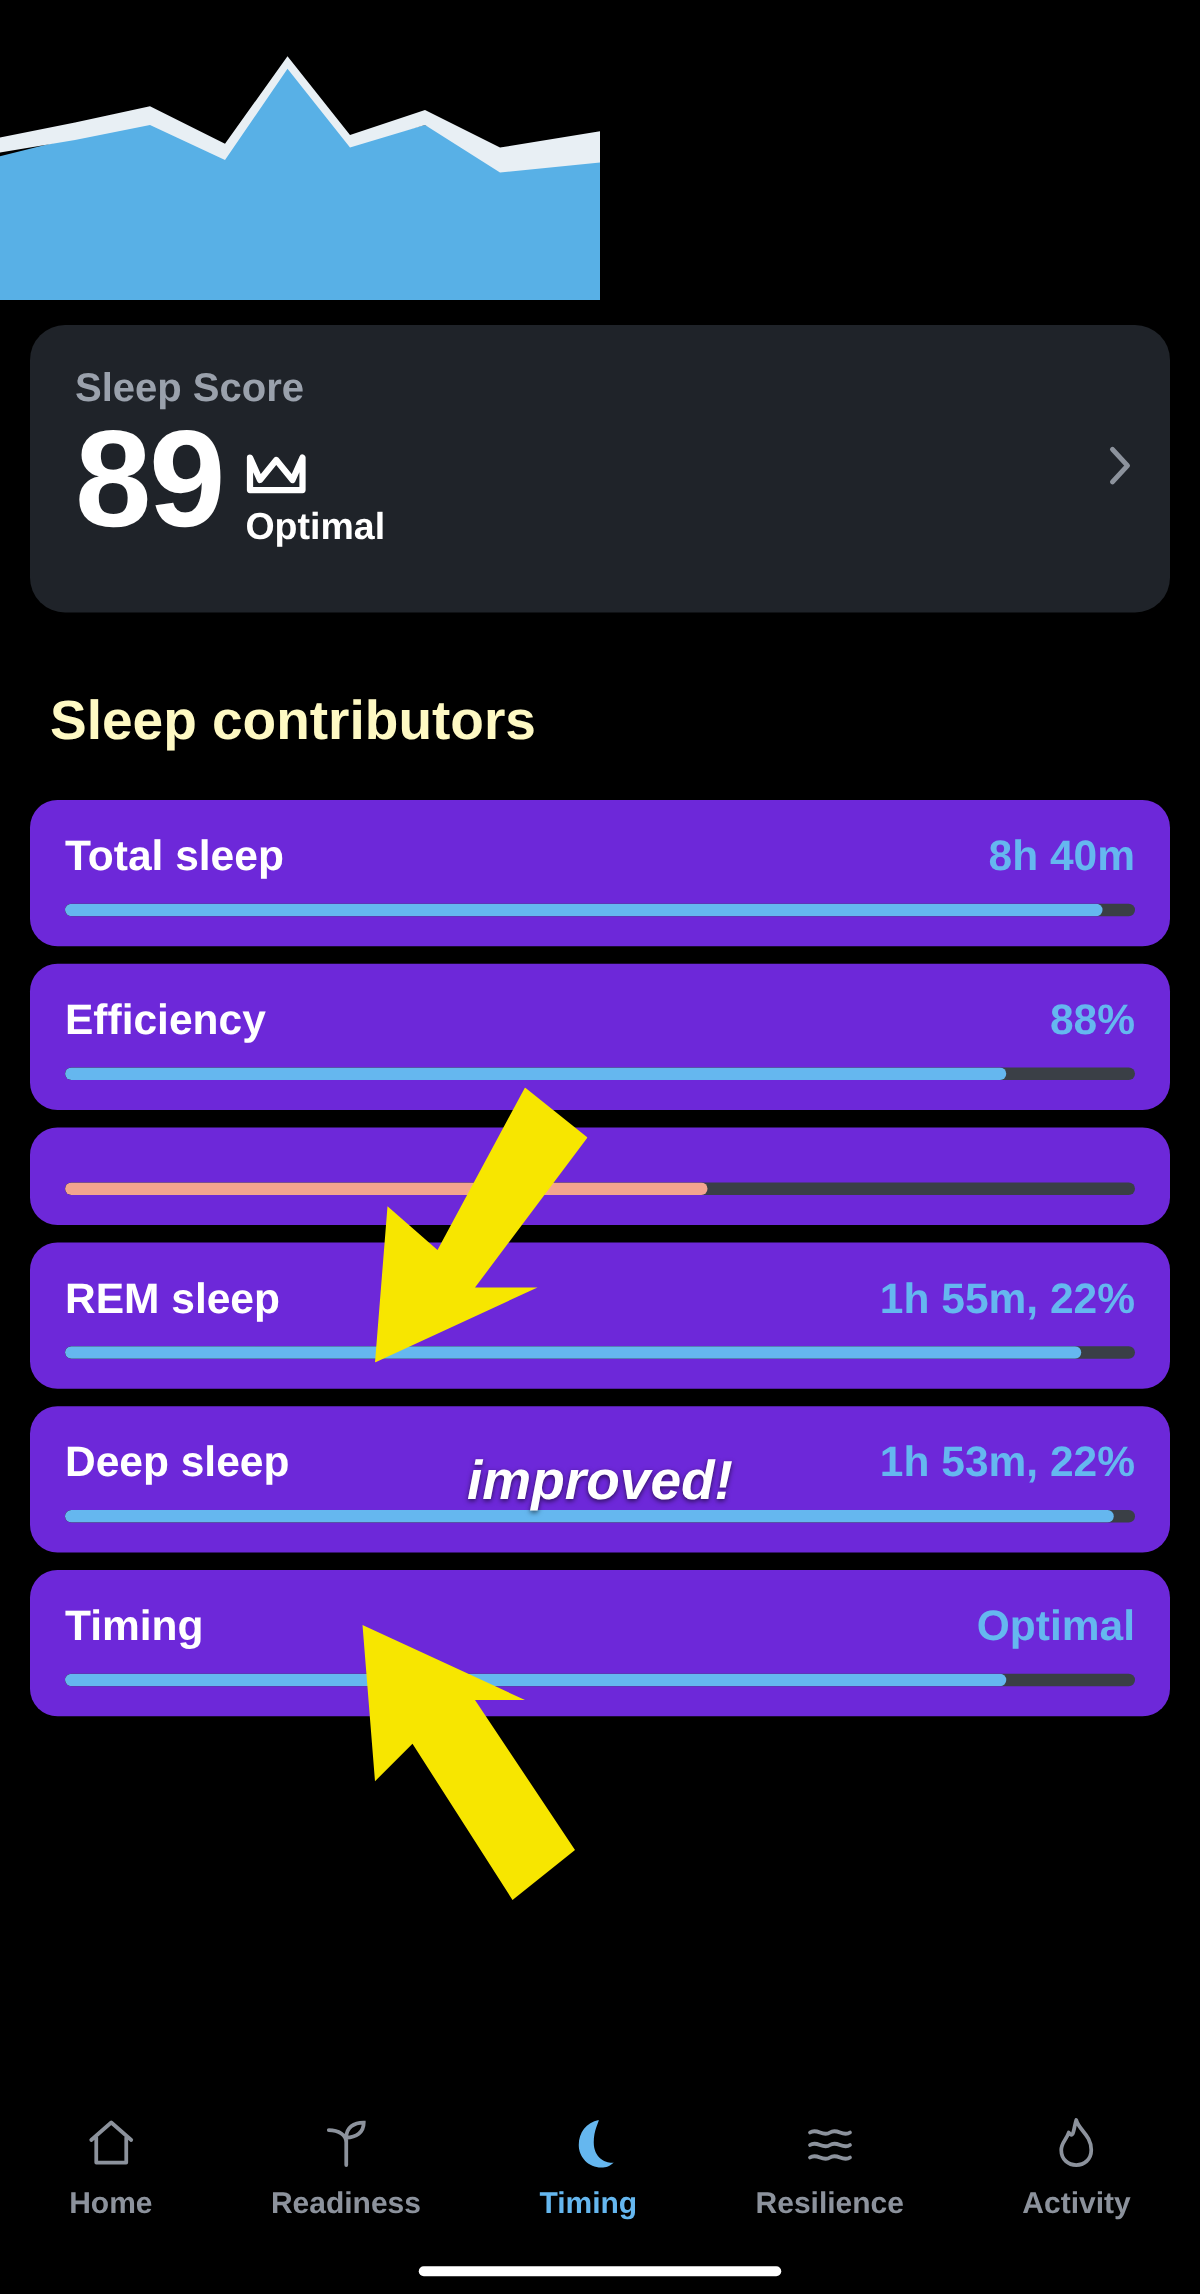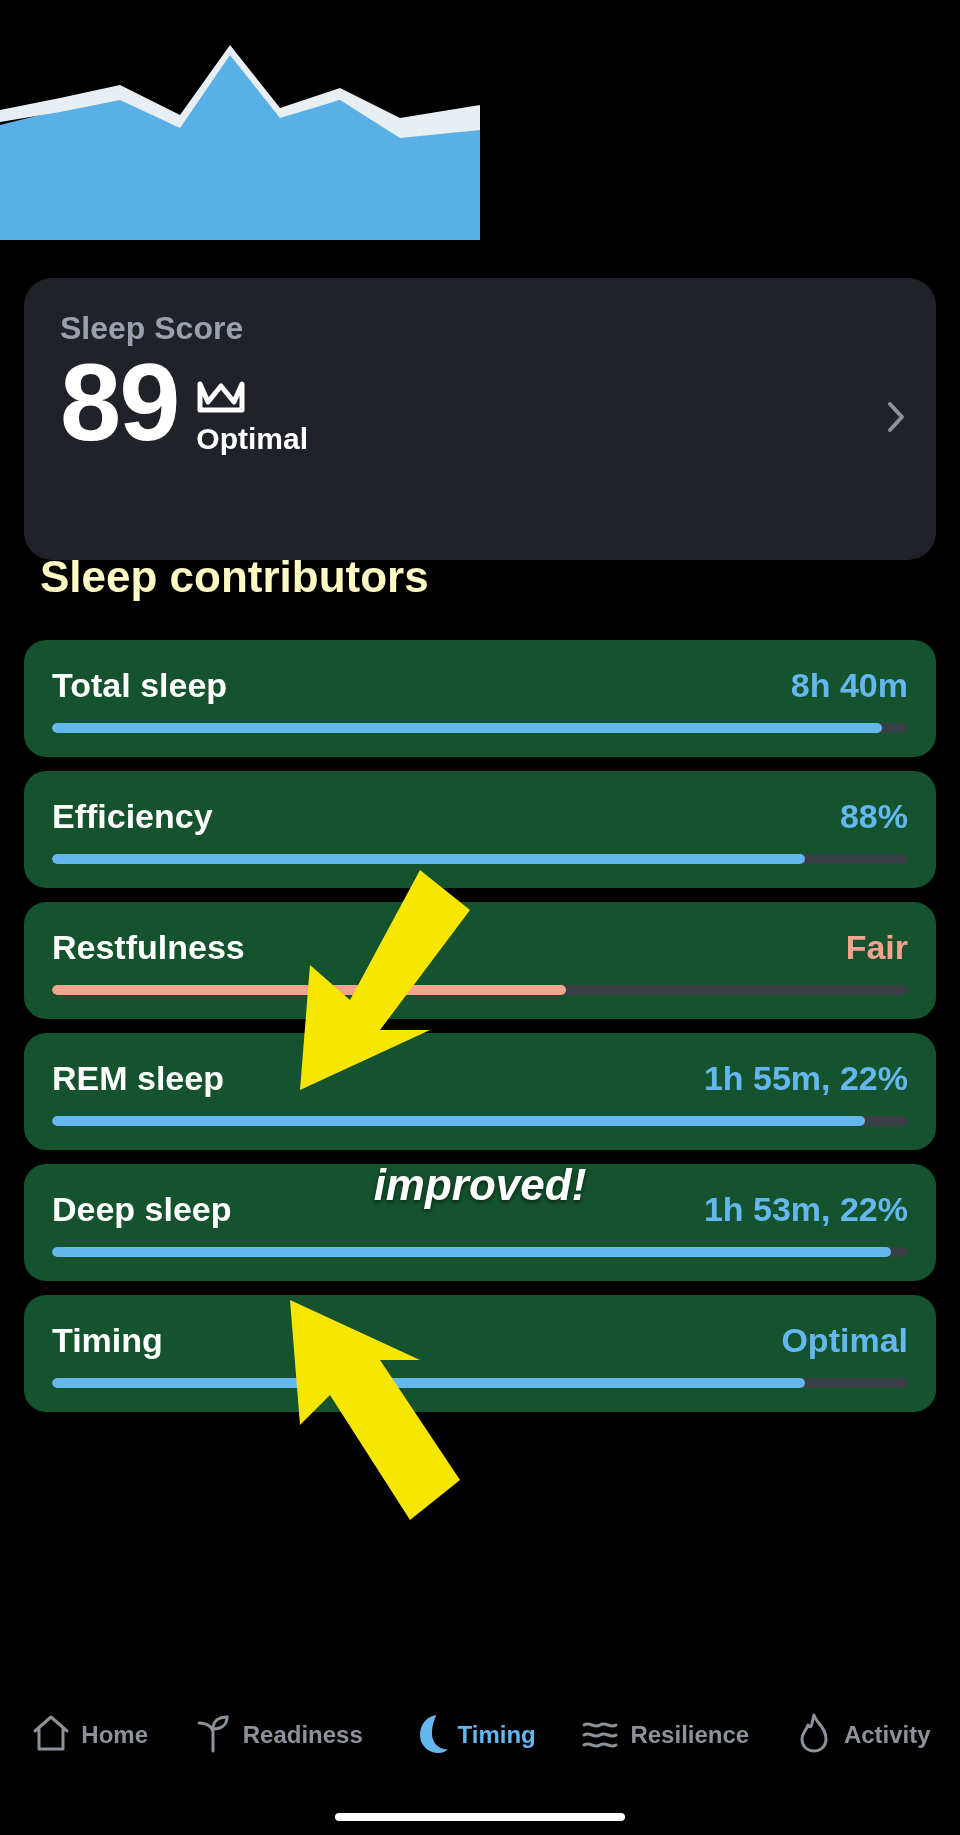--- a/index.html
+++ b/index.html
@@ -14,24 +14,24 @@
   
   .top-chart {
     position: absolute;
     top: 0; left: 0;
     width: 480px;
     height: 240px;
   }
   
   .score-card {
     position: absolute;
-    top: 278px;
+    top: 260px;
     left: 24px;
     right: 24px;
-    height: 282px;
+    height: 230px;
     background: #1f2329;
     border-radius: 28px;
     padding: 32px 36px;
   }
   .score-label {
     color: #9aa1ac;
     font-size: 32px;
     font-weight: 600;
   }
   .score-row {
@@ -82,21 +82,21 @@
   .contrib-list {
     position: absolute;
     top: 640px;
     left: 24px;
     right: 24px;
     display: flex;
     flex-direction: column;
     gap: 14px;
   }
   .contrib-card {
-    background: #14532d;
+    background: #6d28d9;
     border-radius: 22px;
     padding: 26px 28px 24px 28px;
   }
   .contrib-row {
     display: flex;
     justify-content: space-between;
     align-items: baseline;
   }
   .contrib-name {
     color: #fff;
@@ -164,21 +164,21 @@
     bottom: 0;
     height: 165px;
     background: #000;
     display: flex;
     justify-content: space-around;
     align-items: center;
     padding: 10px 8px 46px 8px;
   }
   .nav-item {
     display: flex;
-    flex-direction: row;
+    flex-direction: column;
     align-items: center;
     gap: 8px;
     color: #8c929c;
   }
   .nav-item.active { color: #65b7ef; }
   .nav-icon svg { width: 44px; height: 44px; }
   .nav-label { font-size: 24px; font-weight: 600; }
 
   .home-indicator {
     position: absolute;
@@ -243,24 +243,20 @@
   <div class="contrib-card">
     <div class="contrib-row">
       <span class="contrib-name">Efficiency</span>
       <span class="contrib-value val-blue">88%</span>
     </div>
     <div class="bar-track">
         <div class="bar-fill fill-blue" style="width: 88%;"></div>
       </div>
   </div>
   <div class="contrib-card">
-    <div class="contrib-row">
-      <span class="contrib-name">Restfulness</span>
-      <span class="contrib-value val-fair">Fair</span>
-    </div>
     <div class="bar-track">
         <div class="bar-fill fill-fair" style="width: 60%;"></div>
       </div>
   </div>
   <div class="contrib-card">
     <div class="contrib-row">
       <span class="contrib-name">REM sleep</span>
       <span class="contrib-value val-blue">1h 55m, 22%</span>
     </div>
     <div class="bar-track">

